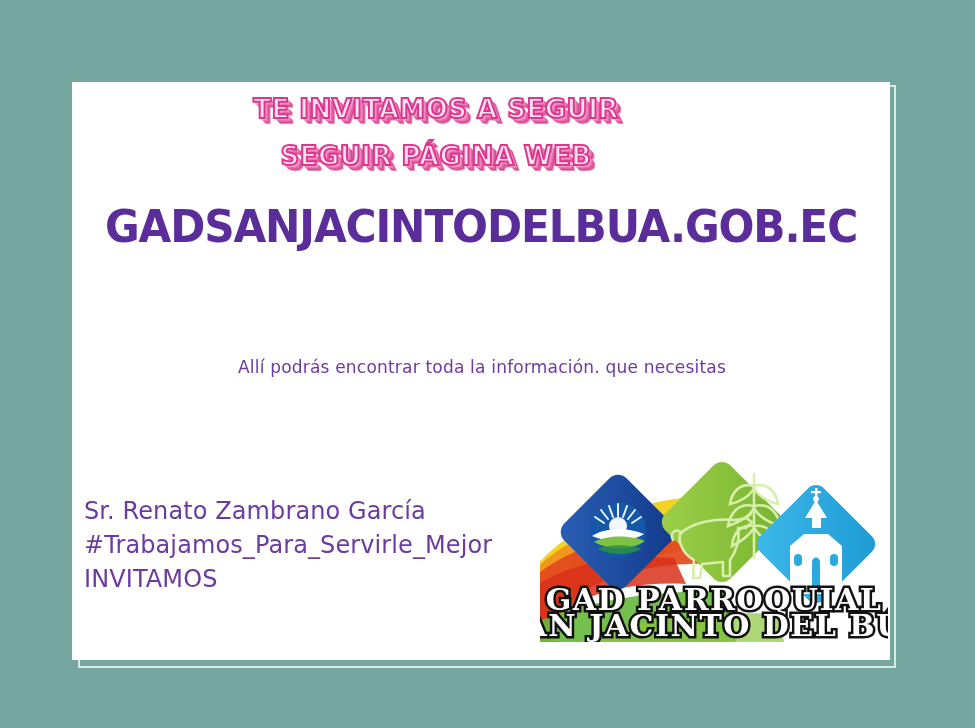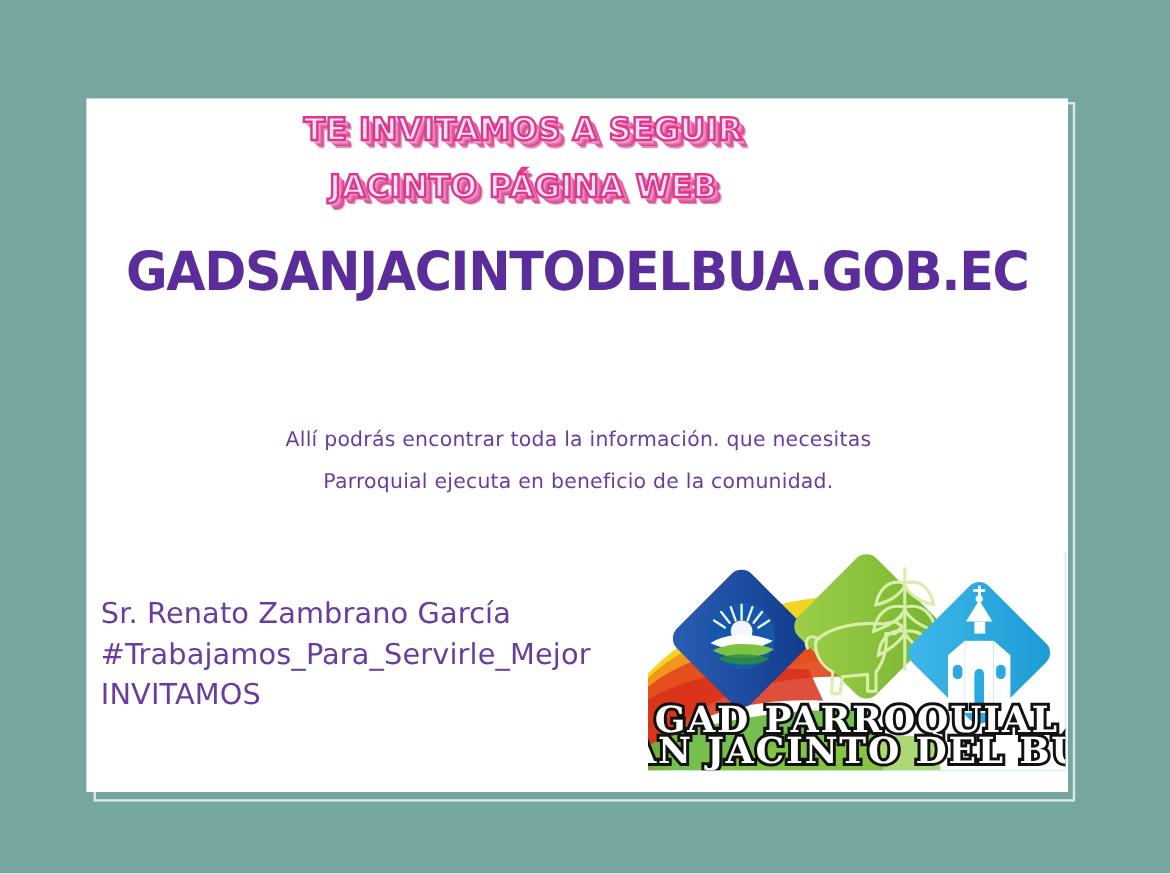--- a/index.html
+++ b/index.html
@@ -113,44 +113,43 @@
   }
   .signature .sl { display: block; white-space: nowrap; }
 
   
   .logo {
     position: absolute;
     left: 468px;
     top: 378px;
     width: 348px;
     height: 182px;
-    background: #5eead4;
+    background: #be185d;
     overflow: hidden;
   }
   .logo svg { display: block; }
 </style>
 </head>
 <body>
 
 <div id="poster">
 
   <div class="card-frame"></div>
 
   <div class="card">
 
     <div class="headline">
       <span class="hl-line">TE INVITAMOS A SEGUIR</span>
-      <span class="hl-line">JACINTO PÁGINA WEB</span>
+      <span class="hl-line">SEGUIR PÁGINA WEB</span>
     </div>
 
     <div class="url">GADSANJACINTODELBUA.GOB.EC</div>
 
     <div class="body-text">
       <span class="bl">Allí podrás encontrar toda la información. que necesitas</span>
-      <span class="bl">Parroquial ejecuta en beneficio de la comunidad.</span>
     </div>
 
     <div class="signature">
       <span class="sl">Sr. Renato Zambrano García</span>
       <span class="sl">#Trabajamos_Para_Servirle_Mejor</span>
       <span class="sl">INVITAMOS</span>
     </div>
 
     <div class="logo">
       <svg width="348" height="182" viewBox="0 0 348 182" xmlns="http://www.w3.org/2000/svg">

